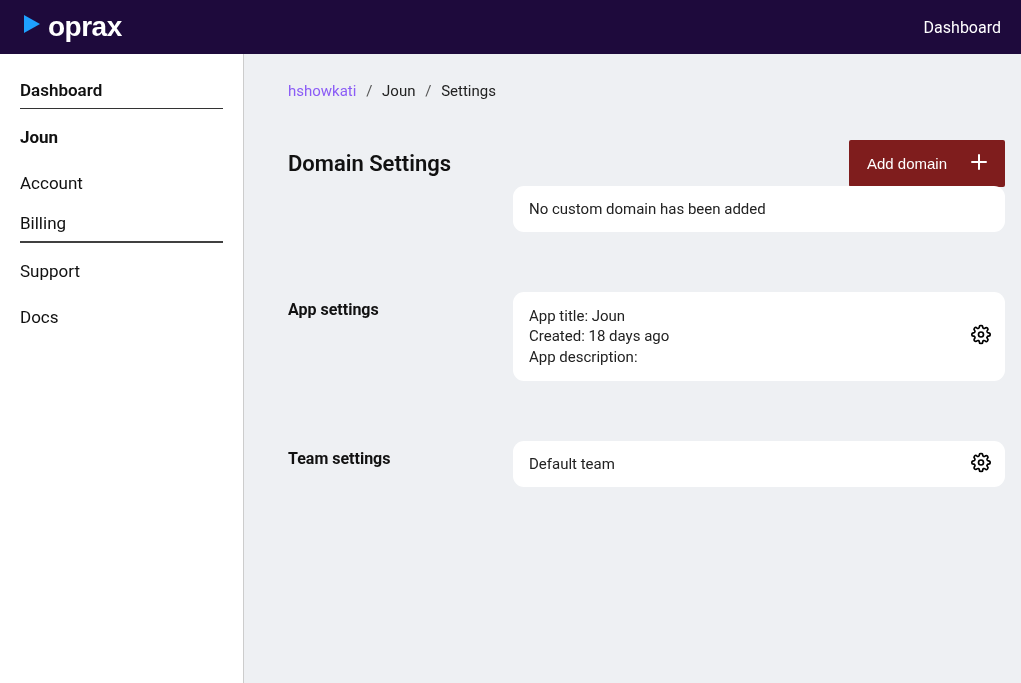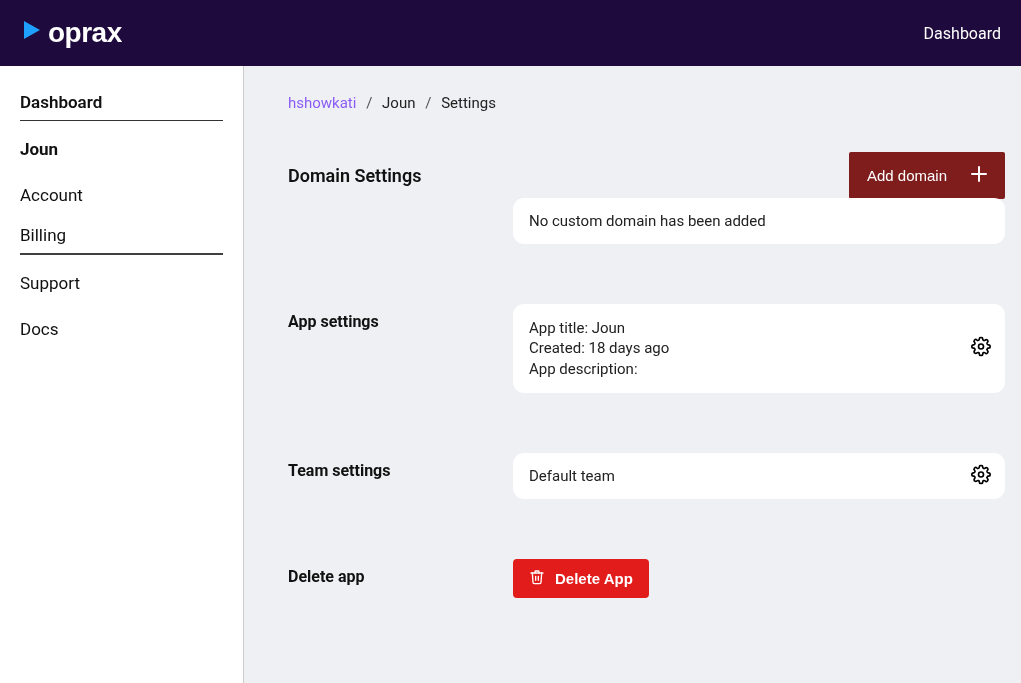--- a/index.html
+++ b/index.html
@@ -1,19 +1,19 @@
 <!DOCTYPE html>
 <html><head>
 <meta charset="utf-8">
 <style>
   * { box-sizing: border-box; margin: 0; padding: 0; }
   body { font-family: -apple-system, BlinkMacSystemFont, "Segoe UI", Roboto, Helvetica, Arial, sans-serif; background: #EEF0F3; color: #111; width: 1021px; height: 683px; overflow: hidden; }
 
   
-  .topbar { background: #1E0A3C; color: #fff; height: 66px; display: flex; align-items: center; justify-content: space-between; padding: 0 20px; }
+  .topbar { background: #1E0A3C; color: #fff; height: 54px; display: flex; align-items: center; justify-content: space-between; padding: 0 20px; }
   .logo { display: flex; align-items: center; gap: 4px; font-size: 28px; font-weight: 700; font-family: "Segoe UI", Arial, sans-serif; letter-spacing: -0.5px; }
   .logo .play { width: 24px; height: 24px; display: inline-block; }
   .topnav { font-size: 16px; color: #fff; cursor: pointer; }
 
   
   .page { display: flex; height: calc(100% - 54px); }
 
   .sidebar { width: 244px; background: #fff; border-right: 1px solid #ccc; padding-top: 14px; }
   .side-section { padding: 0 20px; }
   .side-title { font-size: 17px; font-weight: 600; padding: 12px 0 8px; border-bottom: 1px solid #333; }
@@ -26,21 +26,21 @@
 
   .main { flex: 1; padding: 28px 16px 0 44px; overflow-y: auto; }
 
   .breadcrumb { font-size: 15px; margin-bottom: 40px; color: #222; }
   .breadcrumb .bc-link { color: #8b5cf6; cursor: pointer; }
   .breadcrumb .sep { margin: 0 6px; color: #555; }
 
   .section { display: flex; align-items: flex-start; margin-bottom: 60px; }
   .section-title { flex: 0 0 225px; font-size: 16px; font-weight: 700; padding-top: 8px; }
   .section-body { flex: 1; }
-  .domain-head-left { font-size:18px; font-weight:600; }
+  .domain-head-left { font-size:22px; font-weight:600; }
   .add-domain-btn { background: #7f1d1d; color: #fff; border: none; padding: 14px 18px; font-size: 15px; display: inline-flex; align-items: center; gap: 24px; cursor: pointer; border-radius: 2px; }
   .add-domain-btn .plus { font-size: 18px; line-height: 1; }
 
   .card { background: #fff; border-radius: 11px; padding: 14px 16px; font-size: 15px; color: #222; position: relative; }
   .card .gear-btn { position: absolute; right: 14px; top: 50%; transform: translateY(-50%); cursor: pointer; background:none; border:none; padding:0; }
   .card .gear-btn svg { width:20px; height:20px; }
   .card-line { line-height: 1.35; }
 
   .delete-btn { background: #E21B1B; color: #fff; border: none; padding: 10px 16px; font-size: 15px; font-weight: 600; display: inline-flex; align-items: center; gap: 10px; cursor: pointer; border-radius: 4px; }
   .delete-btn svg { width:16px; height:16px; }
@@ -138,31 +138,15 @@
               <svg viewBox="0 0 24 24" fill="none" stroke="#000" stroke-width="2">
                   <circle cx="12" cy="12" r="3"></circle>
                   <path d="M19.4 15a1.7 1.7 0 0 0 .34 1.87l.06.06a2 2 0 1 1-2.83 2.83l-.06-.06a1.7 1.7 0 0 0-1.87-.34 1.7 1.7 0 0 0-1 1.56V21a2 2 0 1 1-4 0v-.09a1.7 1.7 0 0 0-1-1.56 1.7 1.7 0 0 0-1.87.34l-.06.06a2 2 0 1 1-2.83-2.83l.06-.06a1.7 1.7 0 0 0 .34-1.87 1.7 1.7 0 0 0-1.56-1H3a2 2 0 1 1 0-4h.09a1.7 1.7 0 0 0 1.56-1 1.7 1.7 0 0 0-.34-1.87l-.06-.06a2 2 0 1 1 2.83-2.83l.06.06a1.7 1.7 0 0 0 1.87.34H9a1.7 1.7 0 0 0 1-1.56V3a2 2 0 1 1 4 0v.09a1.7 1.7 0 0 0 1 1.56 1.7 1.7 0 0 0 1.87-.34l.06-.06a2 2 0 1 1 2.83 2.83l-.06.06a1.7 1.7 0 0 0-.34 1.87V9a1.7 1.7 0 0 0 1.56 1H21a2 2 0 1 1 0 4h-.09a1.7 1.7 0 0 0-1.56 1z"></path>
                 </svg>
             </span>
           </button>
         </div>
       </div>
     </div>
 
-    <div class="section" style="margin-bottom:30px;">
-      <div class="section-title">Delete app</div>
-      <div class="section-body">
-        <button class="delete-btn">
-          <span>
-            <svg viewBox="0 0 24 24" fill="none" stroke="#fff" stroke-width="2" stroke-linecap="round" stroke-linejoin="round">
-                <polyline points="3 6 5 6 21 6"></polyline>
-                <path d="M19 6l-1 14a2 2 0 0 1-2 2H8a2 2 0 0 1-2-2L5 6"></path>
-                <path d="M10 11v6M14 11v6"></path>
-                <path d="M9 6V4a1 1 0 0 1 1-1h4a1 1 0 0 1 1 1v2"></path>
-              </svg>
-          </span>
-          <span>Delete App</span>
-        </button>
-      </div>
-    </div>
 
   </div>
 </div>
 
 </body></html>

